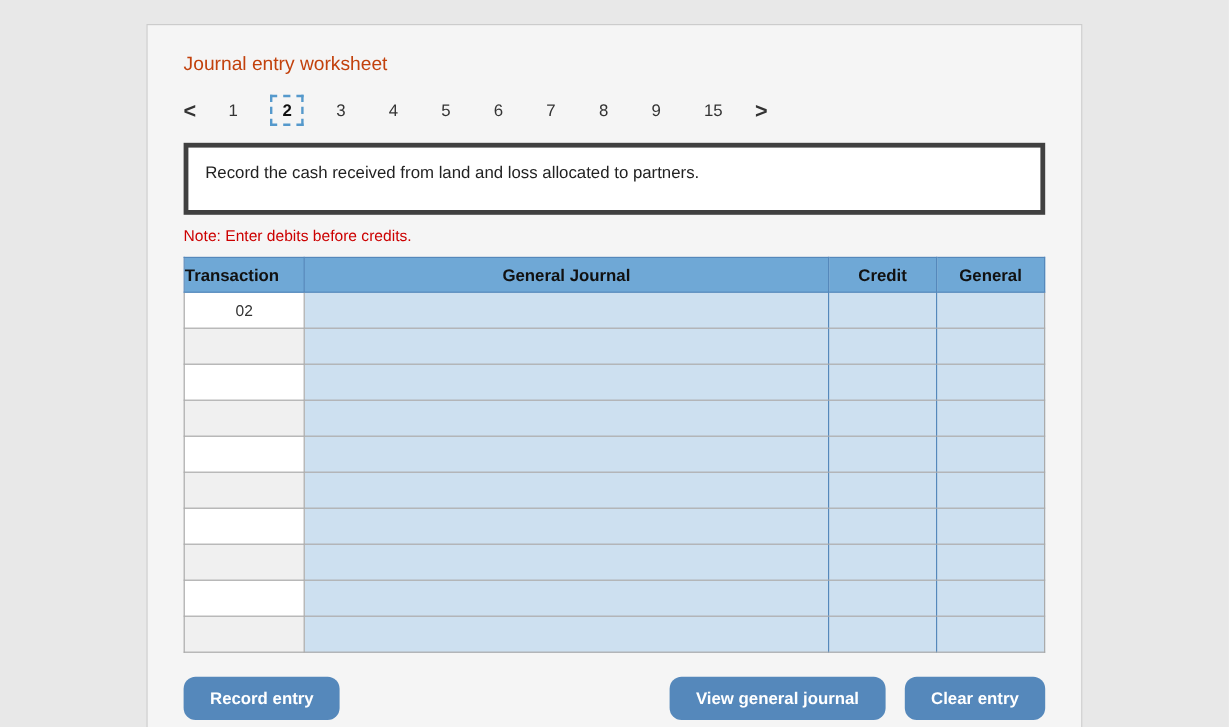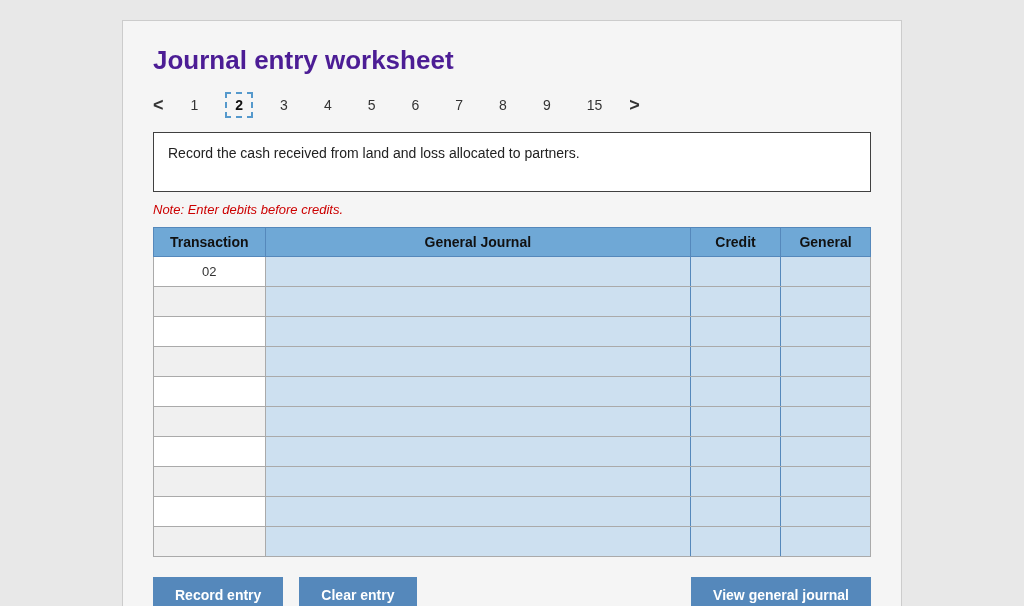--- a/index.html
+++ b/index.html
@@ -14,24 +14,24 @@
       padding: 20px;
     }
     .worksheet-container {
       background: #f5f5f5;
       border: 1px solid #ccc;
       padding: 24px 30px 30px 30px;
       width: 780px;
       min-height: 580px;
     }
     .title {
-      font-size: 26px;
-      font-weight: bold;
+      font-size: 16px;
+      font-weight: normal;
       margin-bottom: 16px;
-      color: #4c1d95;
+      color: #c2410c;
     }
     .tab-nav {
       display: flex;
       align-items: center;
       gap: 18px;
       margin-bottom: 14px;
     }
     .nav-arrow {
       font-size: 18px;
       cursor: pointer;
@@ -45,47 +45,46 @@
       padding: 3px 8px;
       cursor: pointer;
       border: 1px solid transparent;
     }
     .tab-num.active {
       border: 2px dashed #5599cc;
       font-weight: bold;
       color: #111;
     }
     .description-box {
-      border: 1px solid #404040;
+      border: 4px solid #404040;
       background: #fff;
       padding: 12px 14px;
       margin-bottom: 10px;
       min-height: 60px;
       color: #222;
       font-size: 14px;
     }
     .note-text {
       color: #cc0000;
       font-size: 13px;
       margin-bottom: 10px;
-      font-style: italic;
     }
     .journal-table {
       width: 100%;
       border-collapse: collapse;
       margin-bottom: 20px;
     }
     .journal-table thead tr {
       background: #6fa8d6;
     }
     .journal-table thead th {
       color: #111;
       font-weight: bold;
       font-size: 14px;
-      padding: 6px 16px;
+      padding: 6px 0;
       border: 1px solid #5588bb;
       text-align: center;
     }
     .journal-table thead th:first-child {
       text-align: left;
       width: 100px;
     }
     .journal-table tbody tr {
       background: #fff;
     }
@@ -123,21 +122,21 @@
       gap: 16px;
     }
     .btn {
       background: #5588bb;
       color: #fff;
       border: none;
       padding: 10px 22px;
       font-size: 14px;
       font-weight: bold;
       cursor: pointer;
-      border-radius: 0;
+      border-radius: 10px;
       text-align: center;
     }
     .btn-record { }
     .btn-clear { }
     .btn-view { margin-left: auto; }
   </style>
 </head>
 <body>
 
 <div class="worksheet-container">
@@ -235,17 +234,17 @@
           <td class="transaction-col"></td>
           <td class="journal-col"></td>
           <td class="debit-col"></td>
           <td class="credit-col"></td>
         </tr>
       </tbody>
   </table>
 
   <div class="btn-row">
     <button class="btn btn-record">Record entry</button>
+    <button class="btn btn-view">View general journal</button>
     <button class="btn btn-clear">Clear entry</button>
-    <button class="btn btn-view">View general journal</button>
   </div>
 
 </div>
 
 </body></html>

